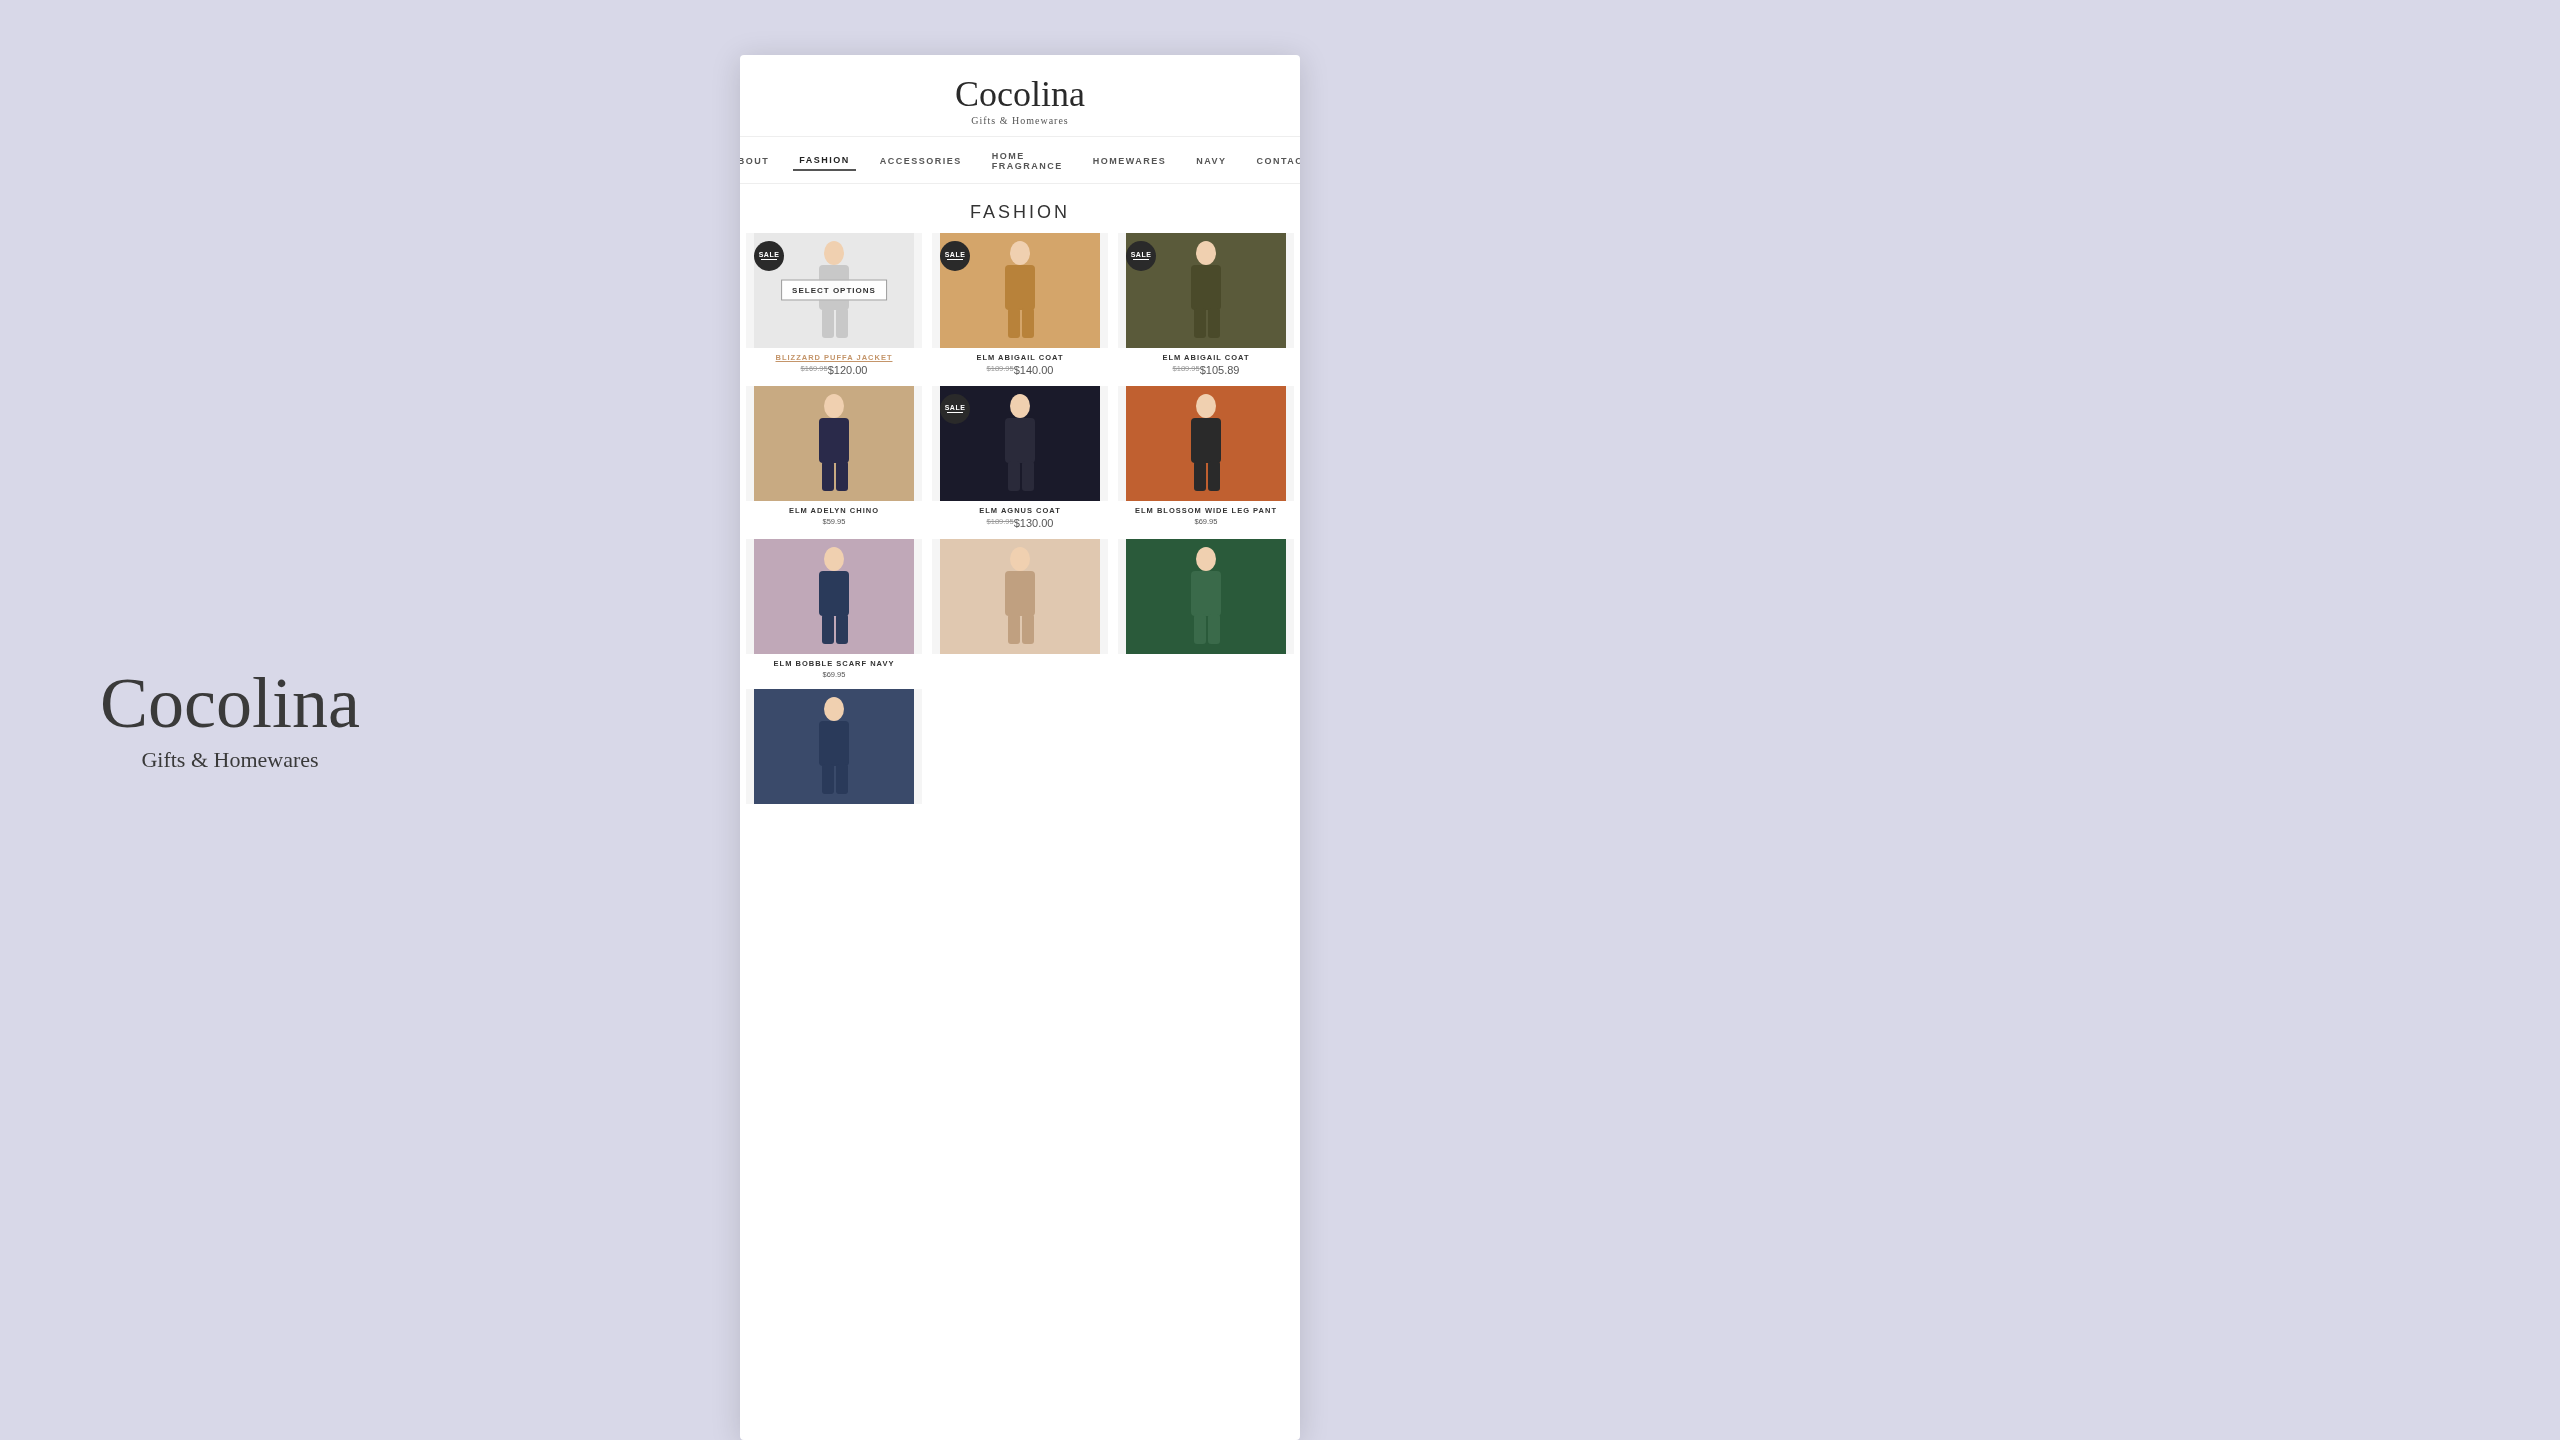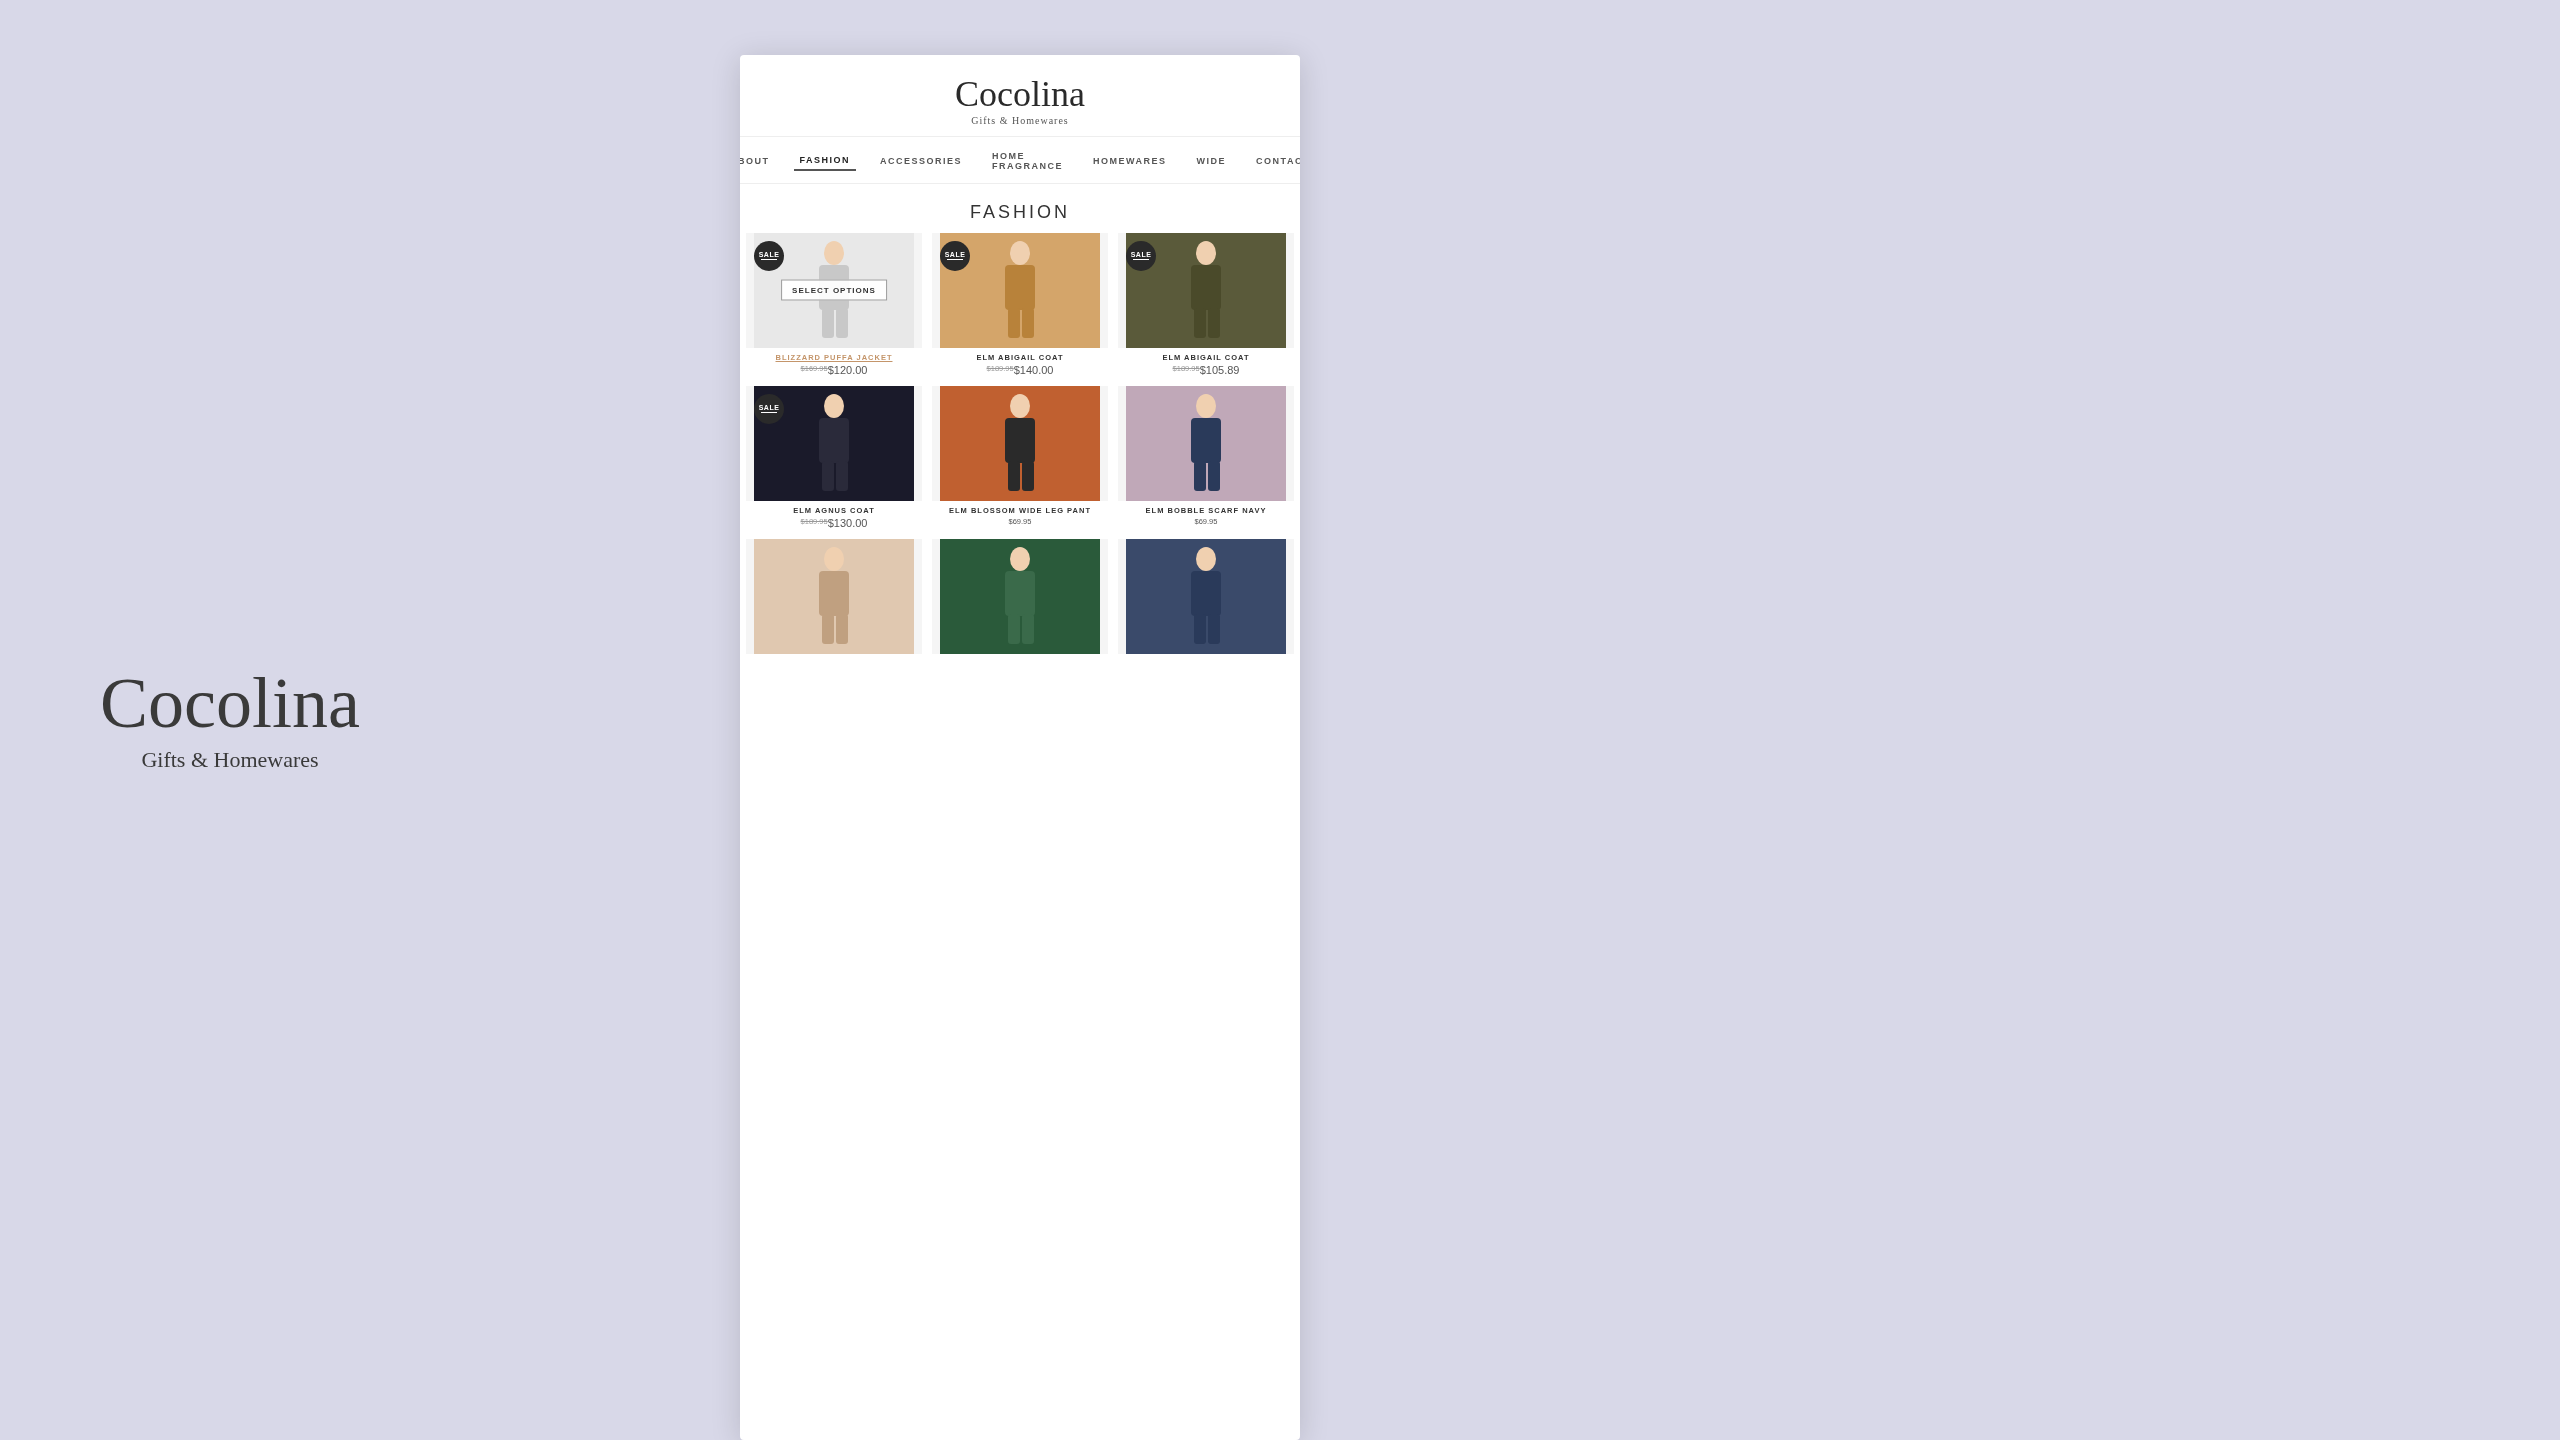--- a/index.html
+++ b/index.html
@@ -235,21 +235,21 @@
     <div class="site-logo-main">Cocolina</div>
     <div class="site-logo-sub">Gifts &amp; Homewares</div>
   </div>
 
   <nav class="site-nav">
     <a class="nav-item">ABOUT</a>
     <a class="nav-item active">FASHION</a>
     <a class="nav-item">ACCESSORIES</a>
     <a class="nav-item">HOME FRAGRANCE</a>
     <a class="nav-item">HOMEWARES</a>
-    <a class="nav-item">WIDE</a>
+    <a class="nav-item">NAVY</a>
     <a class="nav-item">CONTACT</a>
   </nav>
 
   <div class="page-title">FASHION</div>
 
   <div class="product-grid" id="product-grid">
   <div class="product-item">
         <div class="product-img-wrap">
           <svg width="100%" height="100%" viewBox="0 0 160 115" style="display: block;">
             <rect width="160" height="115" fill="#e8e8e8"></rect>
@@ -306,20 +306,35 @@
         </div>
         <div class="product-name">ELM ABIGAIL COAT</div>
         <div class="product-prices">
           <span class="price-original">$189.95</span>
           <span class="price-sale">$105.89</span>
         </div>
       </div>
       <div class="product-item">
         <div class="product-img-wrap">
           <svg width="100%" height="100%" viewBox="0 0 160 115" style="display: block;">
+            <rect width="160" height="115" fill="#c8aa82"></rect>
+            <ellipse cx="80" cy="20" rx="10" ry="12" fill="#f0d0b0"></ellipse>
+            <rect x="65" y="32" width="30" height="45" rx="4" fill="#2a2a4a"></rect>
+            <rect x="68" y="75" width="12" height="30" rx="3" fill="#2a2a4a"></rect>
+            <rect x="82" y="75" width="12" height="30" rx="3" fill="#2a2a4a"></rect>
+          </svg>
+        </div>
+        <div class="product-name">ELM ADELYN CHINO</div>
+        <div class="product-prices">
+          <span class="price-regular">$59.95</span>
+        </div>
+      </div>
+      <div class="product-item">
+        <div class="product-img-wrap">
+          <svg width="100%" height="100%" viewBox="0 0 160 115" style="display: block;">
             <rect width="160" height="115" fill="#1a1a2a"></rect>
             <ellipse cx="80" cy="20" rx="10" ry="12" fill="#f0d0b0"></ellipse>
             <rect x="65" y="32" width="30" height="45" rx="4" fill="#2a2a3a"></rect>
             <rect x="68" y="75" width="12" height="30" rx="3" fill="#2a2a3a"></rect>
             <rect x="82" y="75" width="12" height="30" rx="3" fill="#2a2a3a"></rect>
           </svg>
           <div class="sale-badge">
             <span class="sale-badge-text">SALE</span>
             <div class="sale-badge-line"></div>
           </div>

